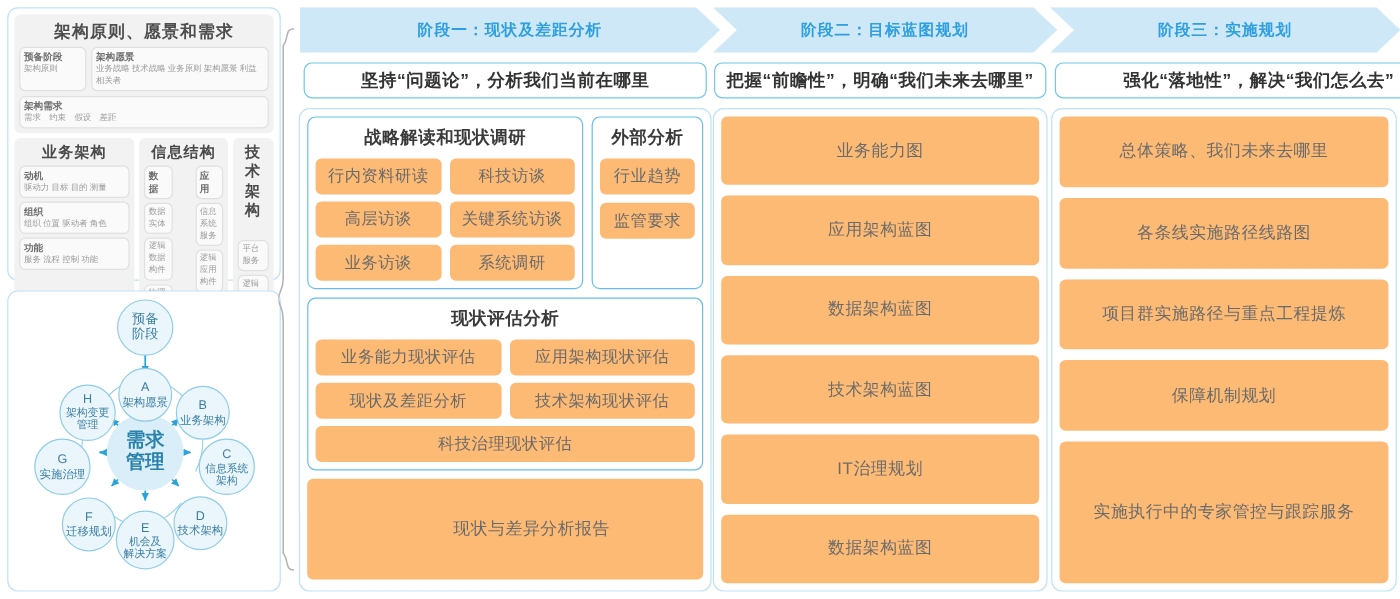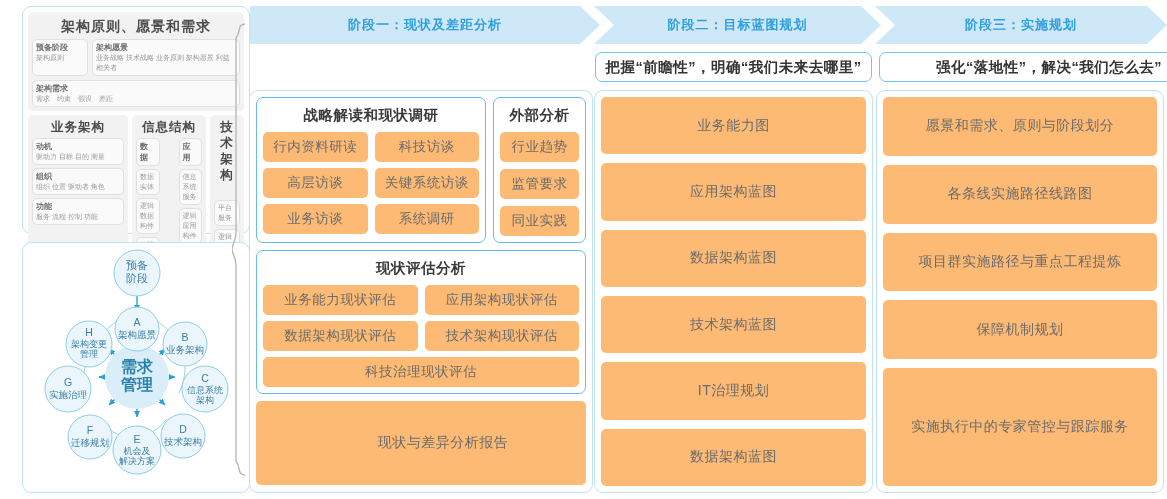--- a/index.html
+++ b/index.html
@@ -5,21 +5,21 @@
   * { box-sizing: border-box; margin: 0; padding: 0; }
   html, body {
     width: 1167px; height: 499px;
     background: #ffffff;
     font-family: "Liberation Sans", "DejaVu Sans", sans-serif;
     overflow: hidden;
   }
   #root { position: relative; width: 1167px; height: 499px; }
 
   
-  #left-col { position: absolute; left: 22px; top: 6px; width: 228px; height: 487px; }
+  #left-col { position: absolute; left: 6px; top: 6px; width: 228px; height: 487px; }
 
   .panel-card {
     border: 1px solid #bfe3f5;
     border-radius: 9px;
     background: #ffffff;
     width: 100%;
   }
   #togaf-panel { height: 228px; padding: 5px; }
   #cycle-panel { position: absolute; left: 0; top: 236px; width: 228px; height: 251px; padding: 4px; }
 
@@ -338,20 +338,21 @@
     </svg>
     <div class="band-label">阶段二：目标蓝图规划</div>
   </div>
   <div class="phase-band" id="band3">
     <svg class="band-shape" viewBox="0 0 292 38" preserveAspectRatio="none">
       <polygon points="0,0 272,0 292,19 272,38 0,38 20,19" fill="#cfe8f8"></polygon>
     </svg>
     <div class="band-label">阶段三：实施规划</div>
   </div>
 
+  <div class="subtitle-pill" id="sub1">坚持“问题论”，分析我们当前在哪里</div>
   <div class="subtitle-pill" id="sub2">把握“前瞻性”，明确“我们未来去哪里”</div>
   <div class="subtitle-pill" id="sub3">强化“落地性”，解决“我们怎么去”</div>
 
   <div class="phase-col" id="col1">
     <div id="c1-top">
       <div class="sub-card" id="c1-main">
         <div class="sub-title">战略解读和现状调研</div>
         <div class="g-row">
           <div class="gbox">行内资料研读</div>
           <div class="gbox">科技访谈</div>
@@ -363,33 +364,32 @@
         <div class="g-row">
           <div class="gbox">业务访谈</div>
           <div class="gbox">系统调研</div>
         </div>
       </div>
       <div class="sub-card" id="c1-ext">
         <div class="sub-title">外部分析</div>
         <div class="g-col">
           <div class="gbox">行业趋势</div>
           <div class="gbox">监管要求</div>
-          <div class="gbox">同业实践</div>
         </div>
       </div>
     </div>
 
     <div class="sub-card" id="c1-eval">
       <div class="sub-title">现状评估分析</div>
       <div class="g-row">
         <div class="gbox">业务能力现状评估</div>
         <div class="gbox">应用架构现状评估</div>
       </div>
       <div class="g-row">
-        <div class="gbox">数据架构现状评估</div>
+        <div class="gbox">现状及差距分析</div>
         <div class="gbox">技术架构现状评估</div>
       </div>
       <div class="g-row">
         <div class="gbox">科技治理现状评估</div>
       </div>
     </div>
 
     <div class="gbox" id="c1-report">现状与差异分析报告</div>
   </div>
 
@@ -399,21 +399,21 @@
       <div class="gbox">应用架构蓝图</div>
       <div class="gbox">数据架构蓝图</div>
       <div class="gbox">技术架构蓝图</div>
       <div class="gbox">IT治理规划</div>
       <div class="gbox">数据架构蓝图</div>
     </div>
   </div>
 
   <div class="phase-col" id="col3">
     <div class="col-stack">
-      <div class="gbox">愿景和需求、原则与阶段划分</div>
+      <div class="gbox">总体策略、我们未来去哪里</div>
       <div class="gbox">各条线实施路径线路图</div>
       <div class="gbox">项目群实施路径与重点工程提炼</div>
       <div class="gbox">保障机制规划</div>
       <div class="gbox" style="flex:2">实施执行中的专家管控与跟踪服务</div>
     </div>
   </div>
 
 </div>
 
 </body></html>

